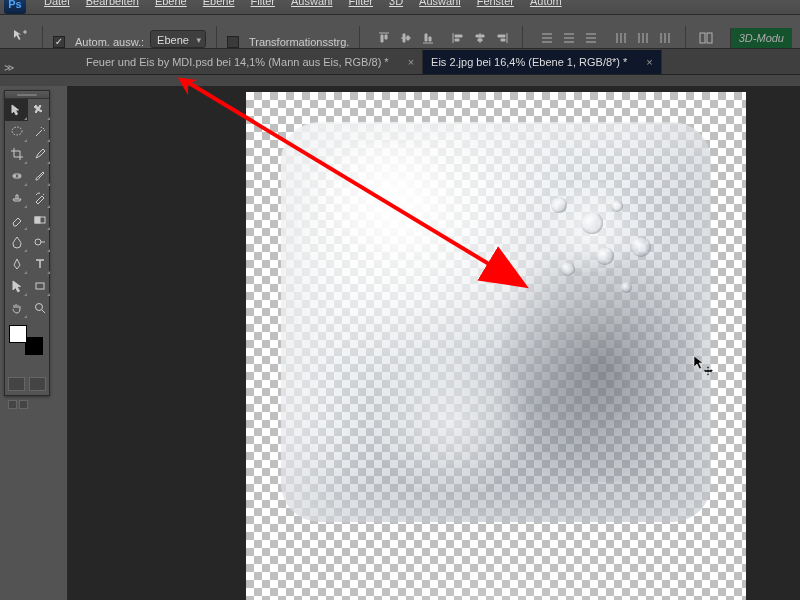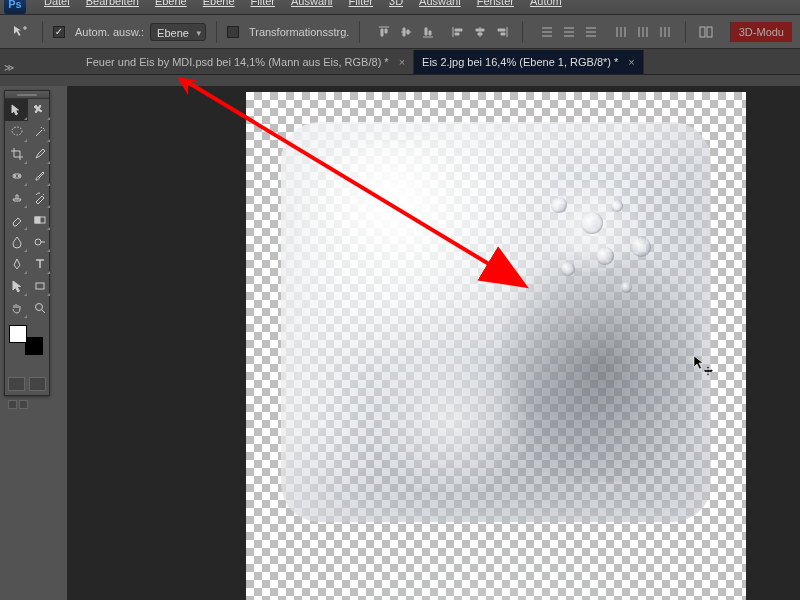--- a/index.html
+++ b/index.html
@@ -2,36 +2,36 @@
 <html><head>
 <meta charset="utf-8">
 <style>
 * { margin: 0; padding: 0; box-sizing: border-box; font-family: "Segoe UI", Tahoma, sans-serif; }
 body { background: #464646; width: 800px; height: 600px; overflow: hidden; color: #ccc; font-size: 11px; user-select: none; }
 
 .menubar { height: 15px; background: linear-gradient(#535353,#4a4a4a); display: flex; align-items: flex-end; padding: 0 4px; border-bottom: 1px solid #2a2a2a; }
 .ps-logo { width: 22px; height: 20px; background: linear-gradient(#1b3e6e,#0d2241); border-radius: 3px; display: flex; align-items: center; justify-content: center; color: #4fa3f7; font-weight: bold; font-size: 11px; margin-right: 10px; }
 .menu-item { padding: 0 8px; line-height: 26px; color: #ddd; cursor: default; text-decoration: underline; }
 
-.optionsbar { height: 34px; background: #535353; border-bottom: 1px solid #2a2a2a; display: flex; align-items: center; padding: 0 8px; gap: 6px; }
+.optionsbar { height: 34px; background: #535353; border-bottom: 1px solid #2a2a2a; display: flex; align-items: flex-end; padding: 0 8px; gap: 6px; }
 .opt-tool-icon { width: 24px; height: 24px; display:flex; align-items:center; justify-content:center; }
 .opt-sep { width: 1px; height: 22px; background: #3a3a3a; margin: 0 4px; }
 .opt-check { width: 12px; height: 12px; background: #3a3a3a; border: 1px solid #222; display: inline-flex; align-items:center; justify-content:center; margin-right:4px; }
 .opt-check.on::after { content:"✓"; font-size:10px; color:#ddd; line-height:1; }
 .opt-label { color:#ccc; }
 .opt-select { background:#3f3f3f; border:1px solid #2a2a2a; border-radius:3px; padding:1px 16px 1px 6px; color:#ddd; position:relative; font-size:11px; height:18px; line-height:16px; }
 .opt-select::after { content:"▾"; position:absolute; right:4px; top:1px; font-size:9px; color:#aaa; }
 .align-group { display:flex; gap:2px; margin-left:4px; }
 .align-btn { width:20px; height:20px; background:#535353; display:flex; align-items:center; justify-content:center; border:1px solid transparent; }
 .align-btn svg { opacity:.8; }
-.opt-3d { margin-left:auto; background:#7f1d1d; padding:4px 8px; border-left:1px solid #333; color:#aaa; }
+.opt-3d { margin-left:auto; background:#14532d; padding:4px 8px; border-left:1px solid #333; color:#aaa;font-style:italic; }
 
 .tabstrip { height: 26px; background: #3f3f3f; border-bottom: 1px solid #222; display:flex; align-items:flex-end; padding-left:78px; }
 .tabstrip .chev { position:absolute; left:4px; top:62px; color:#aaa; font-size:10px; }
-.doc-tab { height:24px; padding:0 8px; display:flex; align-items:center; gap:10px; color:#bbb; font-size:11px; border-right:1px solid #2a2a2a; cursor:default; max-width:360px; white-space:nowrap; }
+.doc-tab { height:24px; padding:0 8px; display:flex; align-items:center; gap:19px; color:#bbb; font-size:11px; border-right:1px solid #2a2a2a; cursor:default; max-width:360px; white-space:nowrap; }
 .doc-tab.active { background:#0f172a; color:#ddd; }
 .tab-close { color:#999; font-size:11px; }
 
 .workspace { position:absolute; left:0; top:86px; right:0; bottom:0; display:flex; }
 .gutter { width:68px; background:#535353; border-right:1px solid #2a2a2a; }
 .toolbox { position:absolute; left:4px; top:90px; width:46px; background:#535353; border:1px solid #2a2a2a; box-shadow:0 1px 3px rgba(0,0,0,.4); }
 .toolbox-head { height:8px; background:linear-gradient(#5a5a5a,#4a4a4a); border-bottom:1px solid #333; display:flex; align-items:center; justify-content:center; }
 .toolbox-head::before { content:""; width:20px; height:2px; background:#777; border-radius:1px; }
 .tool-grid { display:grid; grid-template-columns:1fr 1fr; }
 .tool { width:23px; height:22px; display:flex; align-items:center; justify-content:center; position:relative; }

